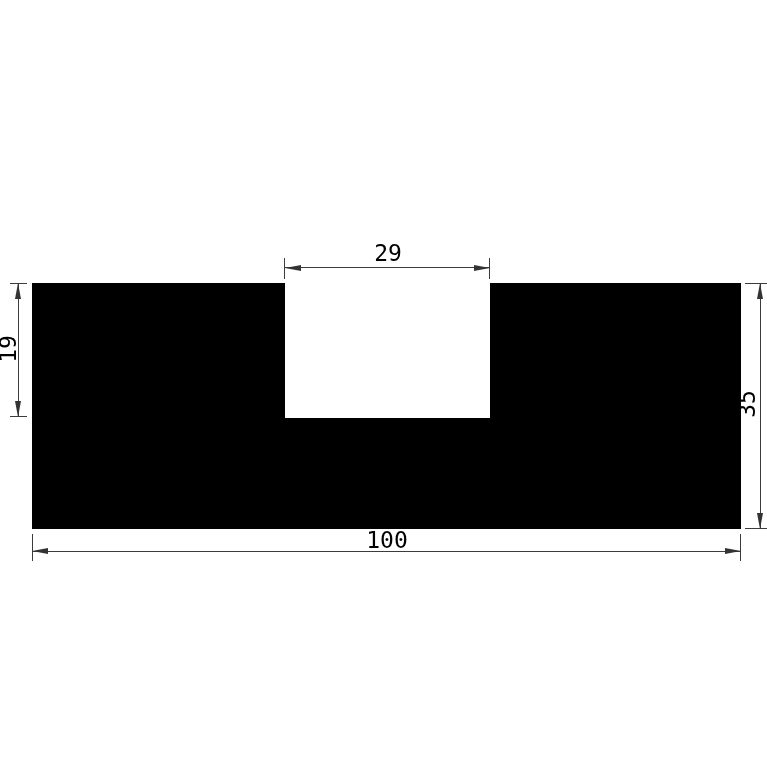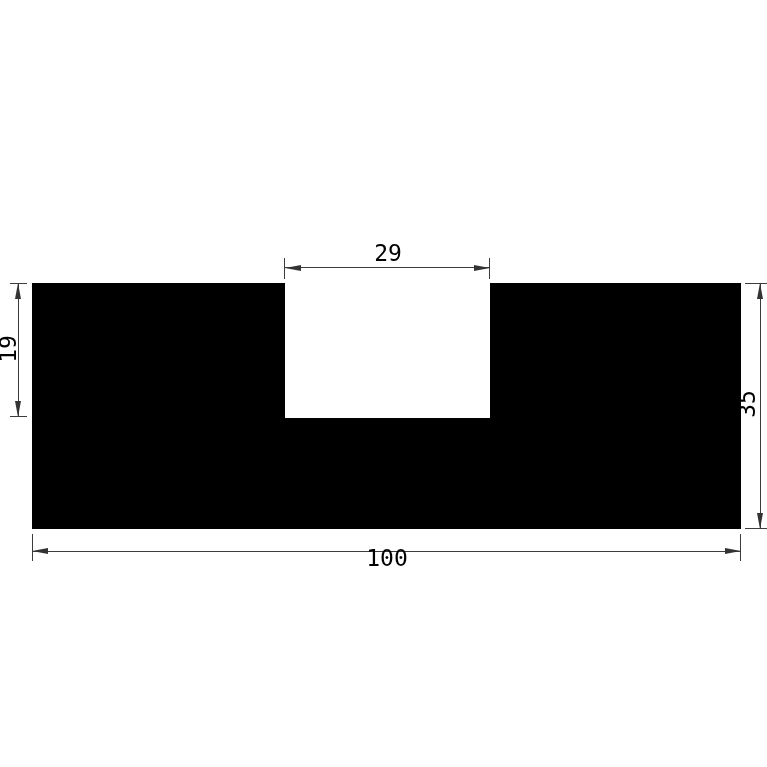--- a/index.html
+++ b/index.html
@@ -69,21 +69,21 @@
     color: #000000;
     font-size: 23px;
     line-height: 1;
     white-space: nowrap;
     transform: translate(-50%, -50%);
   }
   .dim-label.rot { transform: translate(-50%, -50%) rotate(-90deg); }
   .lbl-29  { left: 388px; top: 253px; }
   .lbl-19  { left: 8px;   top: 349px; }
   .lbl-35  { left: 747px; top: 404px; }
-  .lbl-100 { left: 387px; top: 558px; }
+  .lbl-100 { left: 387px; top: 540px; }
 </style>
 </head>
 <body>
 
 <div class="canvas">
 
   <div class="rect profile-body"></div>
   <div class="rect profile-notch"></div>
 
   <div>

